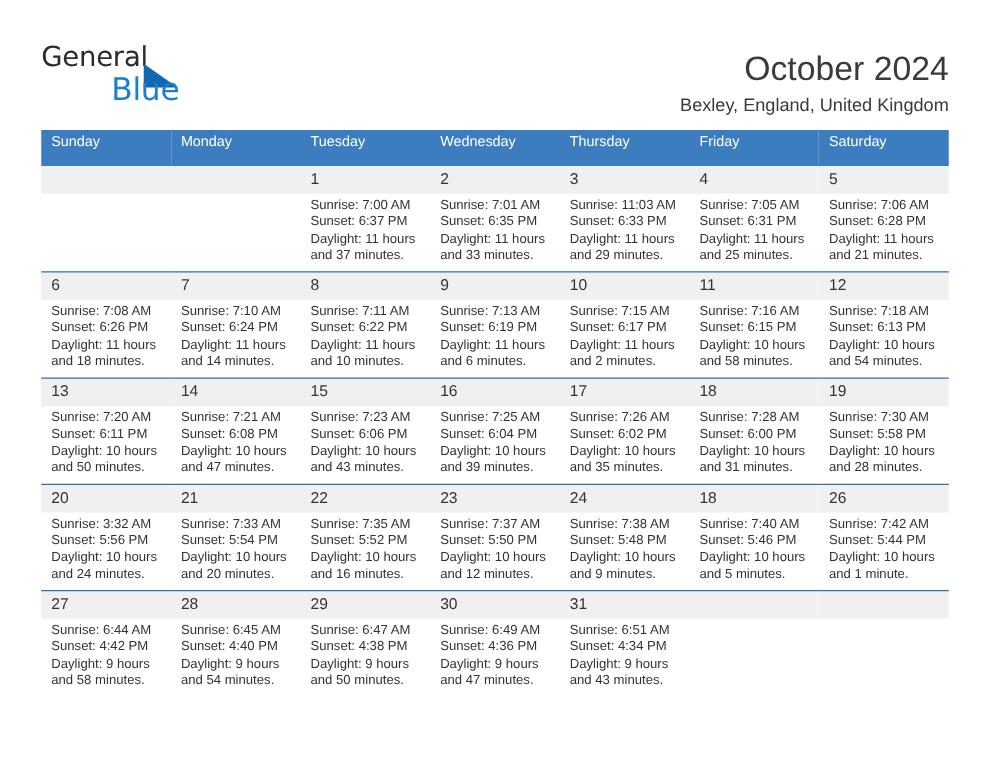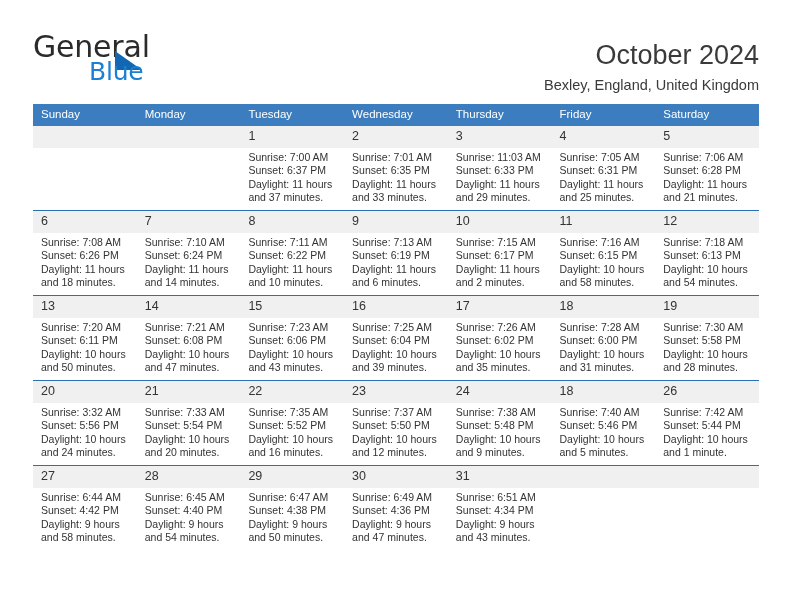--- a/index.html
+++ b/index.html
@@ -33,21 +33,21 @@
     position: absolute;
     left: 0;
     top: 8px;
     width: 190px;
     height: 56px;
   }
   .logo-general {
     position: absolute;
     left: 0;
     top: 0;
-    font-size: 30px;
+    font-size: 22px;
     letter-spacing: -0.2px;
     color: #2b2b2b;
     font-family: "DejaVu Sans", sans-serif;
     font-weight: 400;
     line-height: 26px;
   }
   .logo-tri {
     position: absolute;
     left: 82px;
     top: 17px;
@@ -102,21 +102,21 @@
     width: 726px;
   }
   .cal col { width: 103.714px; }
 
   thead th {
     background: #3b7dbf;
     color: #ffffff;
     font-size: 11.5px;
     font-weight: 400;
     text-align: left;
-    padding: 4px 0 5px 8px;
+    padding: 4px 0 12px 8px;
     height: 12px;
     line-height: 13px;
   }
 
   td.day {
     vertical-align: top;
     padding: 0;
     height: 84px;
     border-top: 1px solid #2d6fb5;
     background: #ffffff;

